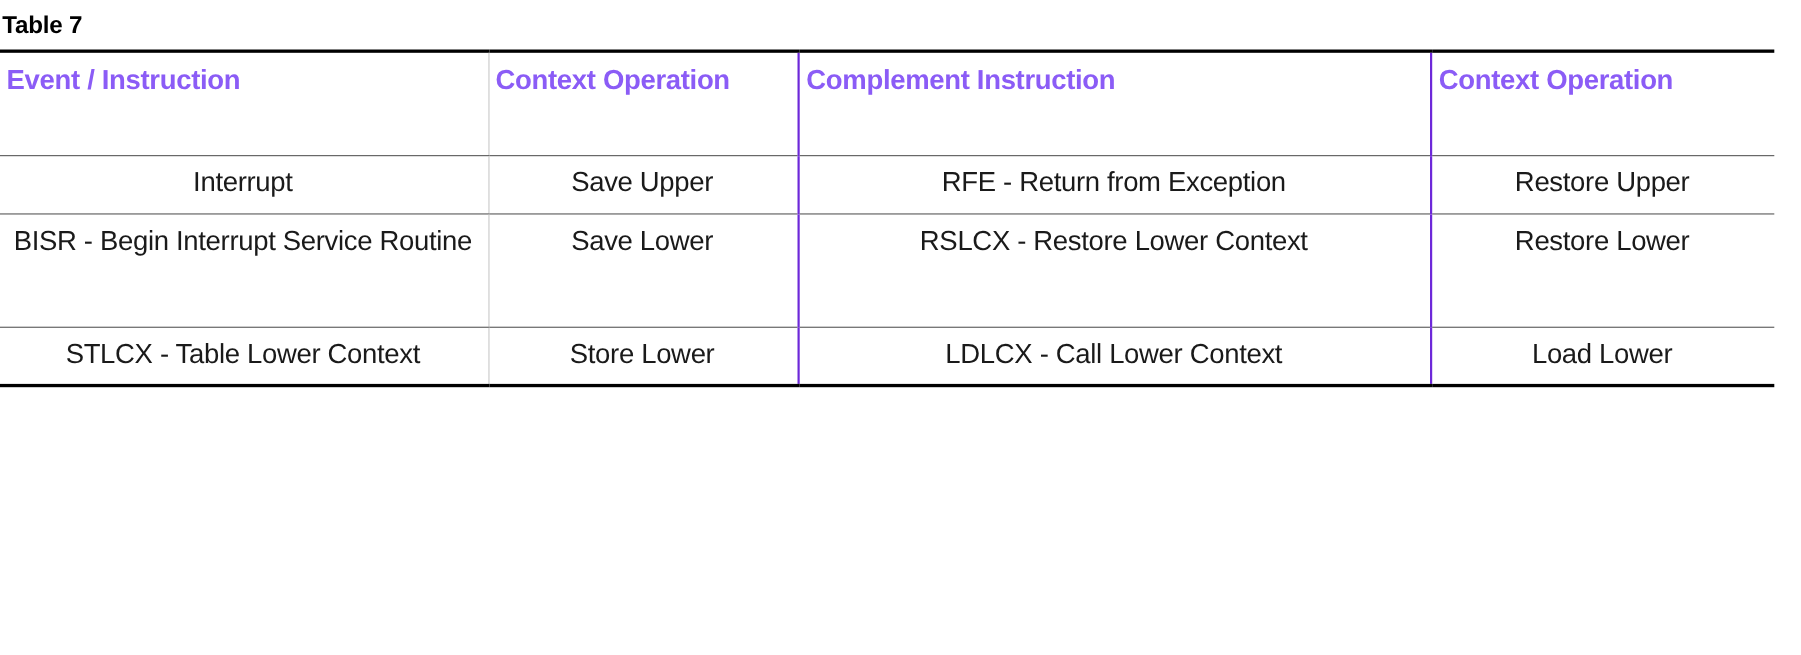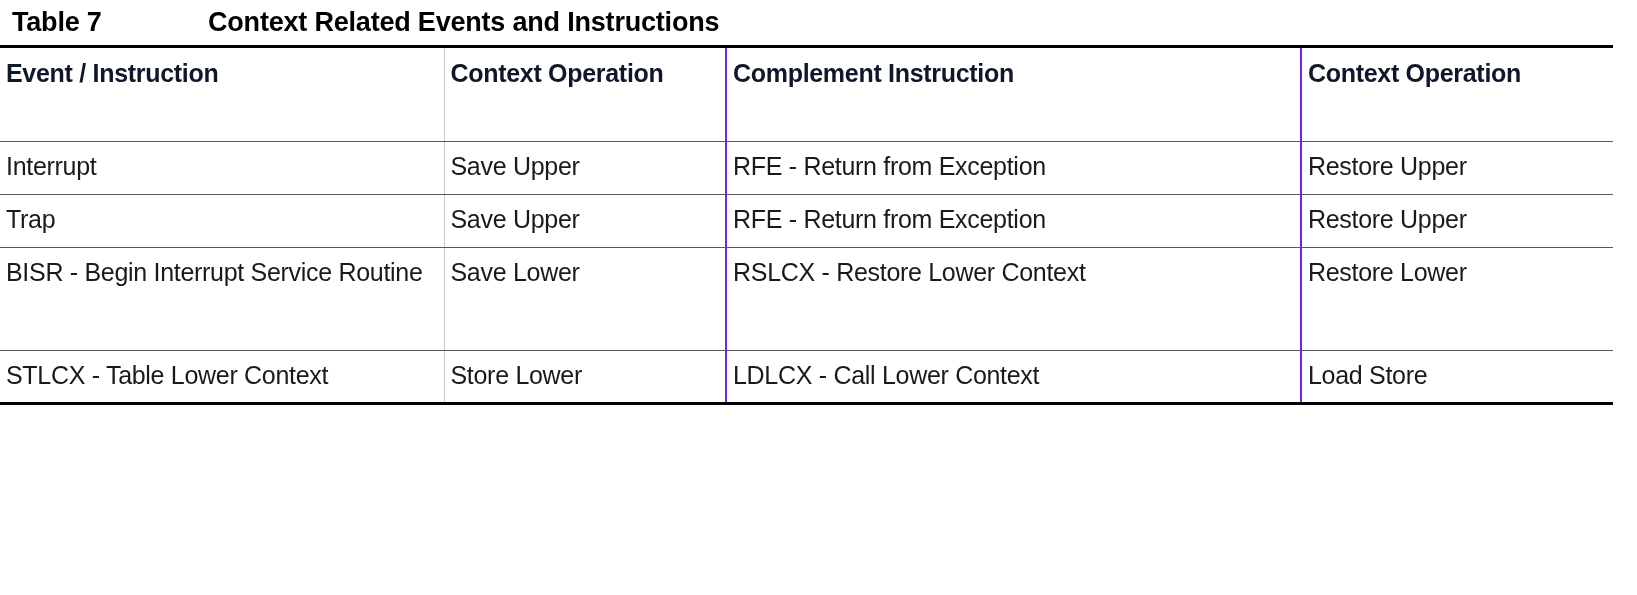--- a/index.html
+++ b/index.html
@@ -22,24 +22,24 @@
     width: 1637px;
     height: 595px;
     box-sizing: border-box;
   }
 
   
   .caption {
     display: flex;
     align-items: center;
     height: 45px;
-    padding: 0 0 0 12px;
+    padding: 0 0 0 2px;
     box-sizing: border-box;
     font-weight: bold;
-    font-size: 27px;
+    font-size: 22px;
     line-height: 45px;
     letter-spacing: -0.2px;
     color: #000000;
     white-space: nowrap;
   }
   .caption-label {
     display: inline-block;
     width: 196px;
     flex: 0 0 196px;
   }
@@ -71,49 +71,49 @@
     background: #ffffff;
   }
 
   
   .tbl th.v-light, .tbl td.v-light { border-left: 1px solid #c8c8c8; }
   .tbl th.v-dark,  .tbl td.v-dark  { border-left: 2px solid #6d28d9; }
 
   
   .tbl thead th {
     font-weight: bold;
-    color: #0f172a;
+    color: #8b5cf6;
     font-size: 25px;
     padding-top: 10px;
     height: 95px;
     border-top: 3px solid #000000;
     border-bottom: 1px solid #585858;
   }
 
   
   .tbl tbody td {
     border-bottom: 1px solid #585858;
+    text-align: center;
   }
   .tbl tbody tr:last-child td {
     border-bottom: 3px solid #000000;
   }
 
   .r-tall td { height: 103px; }
   .r-norm td { height: 53px; }
 
   .nowrap { white-space: nowrap; }
 </style>
 </head>
 <body>
 
 <div class="page">
 
   <div class="caption">
     <span class="caption-label">Table 7</span>
-    <span class="caption-title">Context Related Events and Instructions</span>
   </div>
 
   <table class="tbl">
     <colgroup>
       <col class="c1">
         <col class="c2">
         <col class="c3">
         <col class="c4">
     </colgroup>
     <thead>
@@ -126,40 +126,34 @@
     </thead>
     <tbody>
 
       <tr class="r-norm">
         <td class="nowrap">Interrupt</td>
         <td class="v-light nowrap">Save Upper</td>
         <td class="v-dark nowrap">RFE - Return from Exception</td>
         <td class="v-dark nowrap">Restore Upper</td>
       </tr>
 
-      <tr class="r-norm">
-        <td class="nowrap">Trap</td>
-        <td class="v-light nowrap">Save Upper</td>
-        <td class="v-dark nowrap">RFE - Return from Exception</td>
-        <td class="v-dark nowrap">Restore Upper</td>
-      </tr>
 
 
       <tr class="r-tall">
         <td>BISR - Begin Interrupt Service Routine</td>
         <td class="v-light nowrap">Save Lower</td>
         <td class="v-dark nowrap">RSLCX - Restore Lower Context</td>
         <td class="v-dark nowrap">Restore Lower</td>
       </tr>
 
 
       <tr class="r-norm">
         <td class="nowrap">STLCX - Table Lower Context</td>
         <td class="v-light nowrap">Store Lower</td>
         <td class="v-dark nowrap">LDLCX - Call Lower Context</td>
-        <td class="v-dark nowrap">Load Store</td>
+        <td class="v-dark nowrap">Load Lower</td>
       </tr>
 
 
     </tbody>
   </table>
 
 </div>
 
 </body></html>

